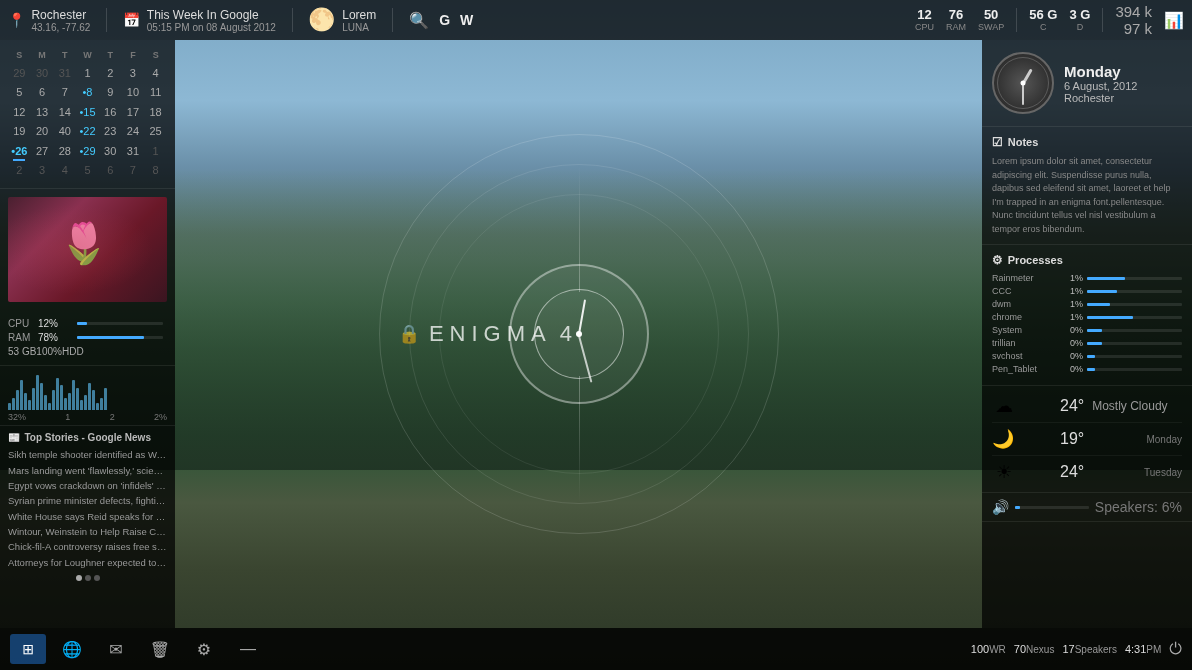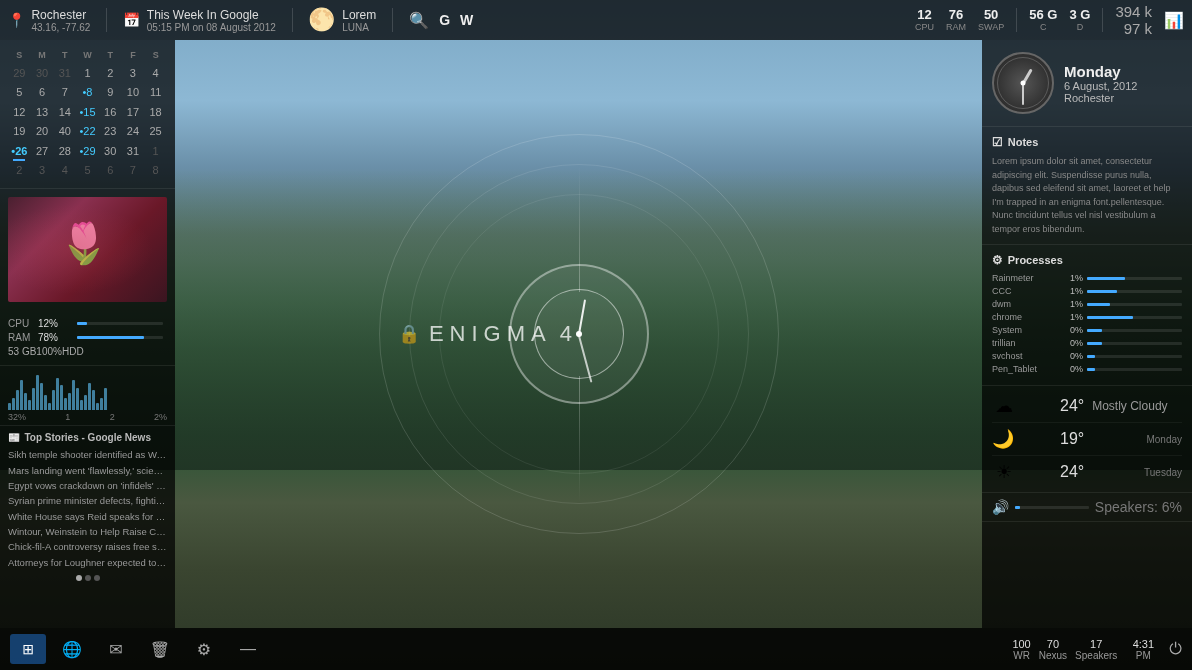--- a/index.html
+++ b/index.html
@@ -164,21 +164,21 @@
       margin-left: auto;
       display: flex;
       align-items: center;
       gap: 8px;
       color: #bbb;
       font-size: 10px;
     }
 
     .taskbar-stat {
       display: flex;
-      flex-direction: column;
+      flex-direction: row;
       align-items: center;
       font-size: 10px;
       color: #999;
     }
     .taskbar-stat .v { color: #ddd; font-size: 11px; }
 
     
     .left-panel {
       position: absolute;
       top: 40px;

